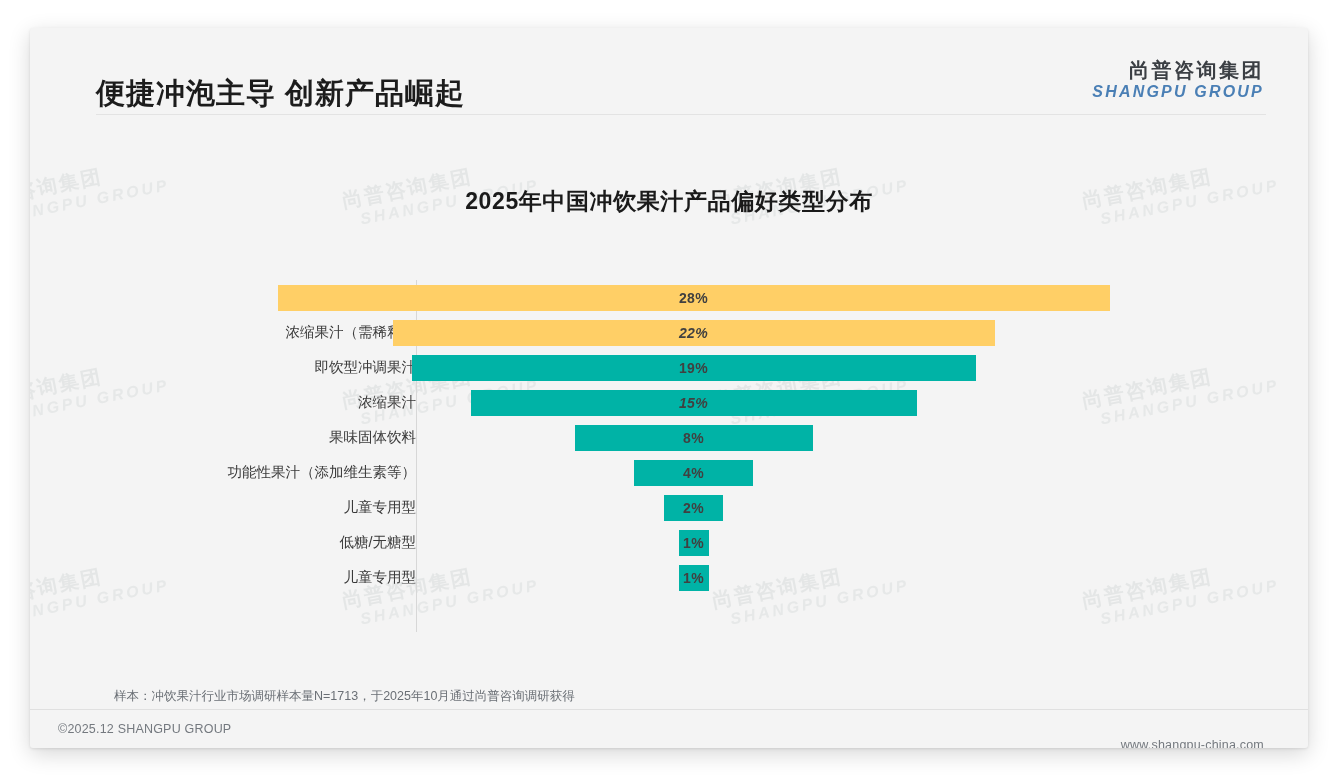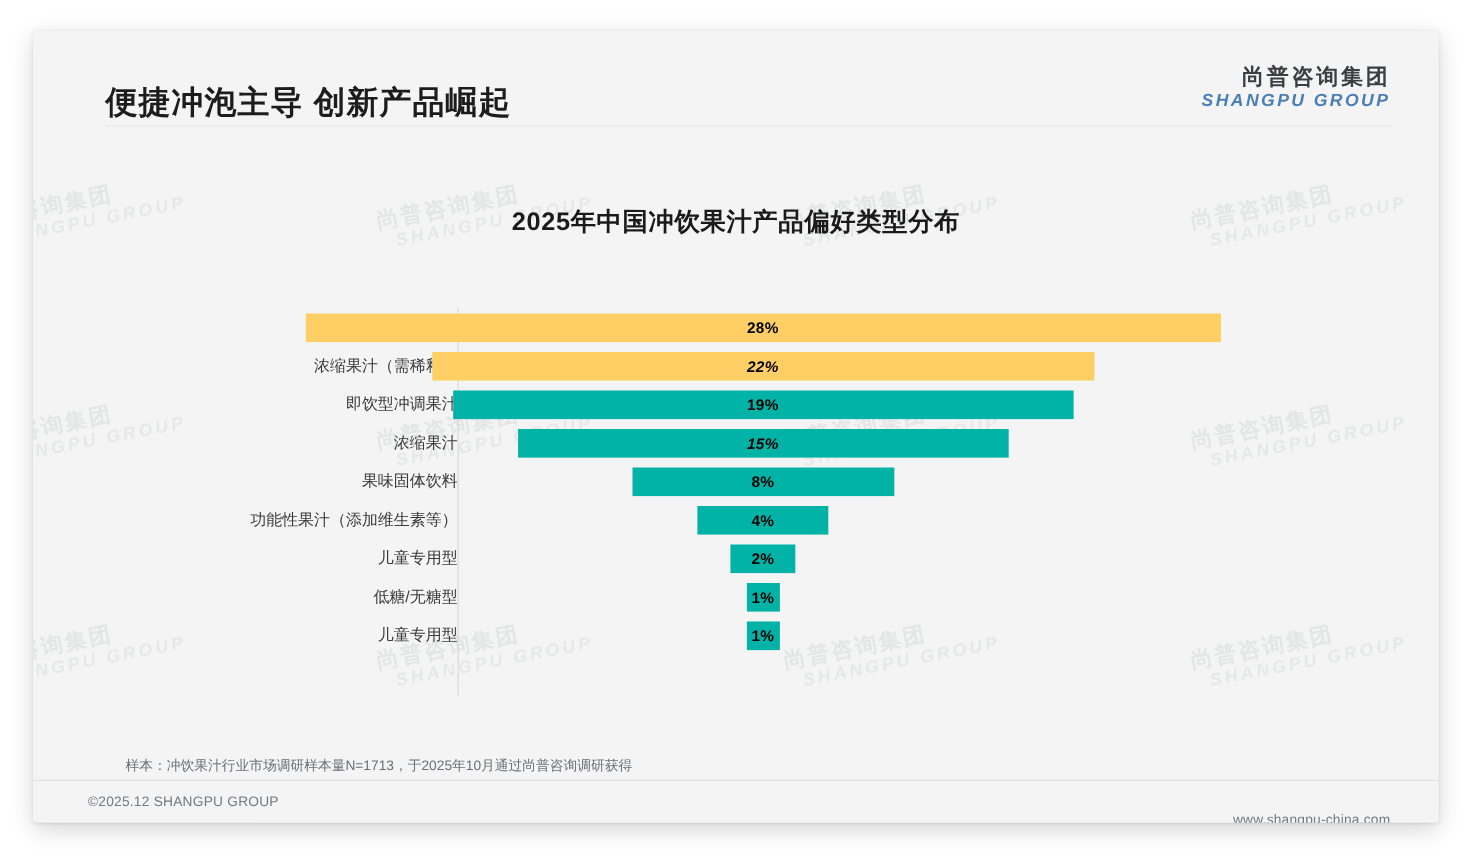--- a/index.html
+++ b/index.html
@@ -172,21 +172,21 @@
     height: 26px;
     margin: 0 auto;
     display: flex;
     align-items: center;
     justify-content: center;
     transform: translateX(-169px);
   }
   .funnel-value {
     font-size: 14px;
     font-weight: 700;
-    color: #000000;
+    color: #404040;
     letter-spacing: 0.3px;
   }
 
   
   #footnote {
     position: absolute;
     left: 84px;
     top: 660px;
     font-size: 12.5px;
     color: #6a6f75;
@@ -205,21 +205,21 @@
   #slide-footer {
     position: absolute;
     left: 0;
     top: 682px;
     width: 1278px;
     height: 38px;
     z-index: 3;
   }
   #copyright-text {
     position: absolute;
-    left: 50px;
+    left: 28px;
     top: 12px;
     font-size: 12.5px;
     color: #74797f;
     letter-spacing: 0.2px;
   }
   #website-text {
     position: absolute;
     right: 44px;
     top: 12px;
     font-size: 12.5px;

